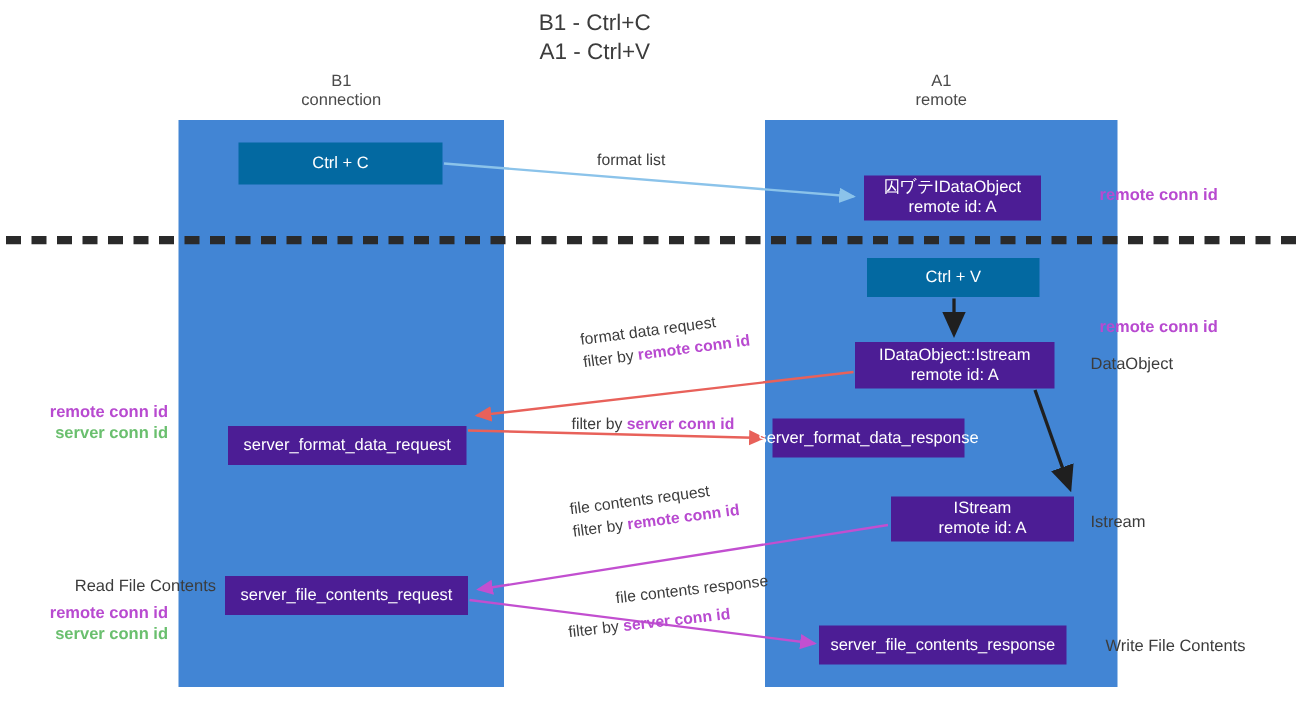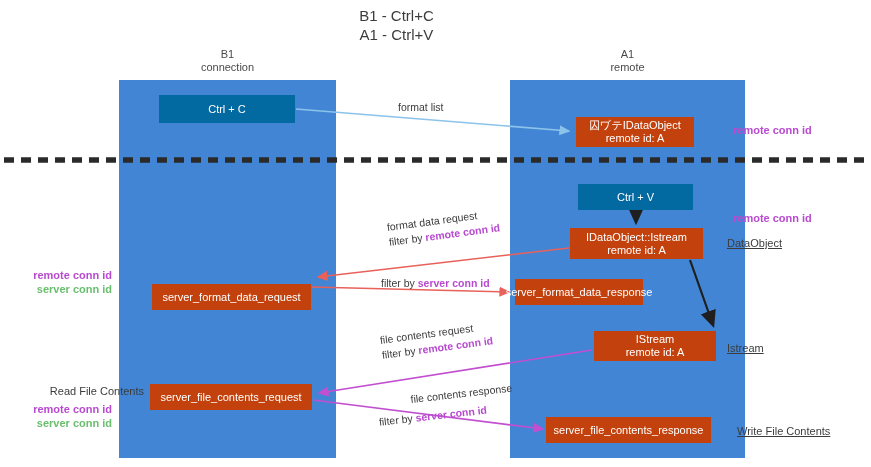--- a/index.html
+++ b/index.html
@@ -29,37 +29,36 @@
   #head-b1{left:119px;top:48px;width:217px;}
   #head-a1{left:510px;top:48px;width:235px;}
 
   
   .node{
     position:absolute;box-sizing:border-box;
     display:flex;flex-direction:column;align-items:center;justify-content:center;
     color:#ffffff;font-size:11px;line-height:13px;text-align:center;
   }
   .node.green{background:#0369a1;}
-  .node.orange{background:#c2410c;}
+  .node.orange{background:#4c1d95;}
 
   #n-ctrlc{left:159px;top:95px;width:136px;height:28px;}
   #n-idataobject{left:576px;top:117px;width:118px;height:30px;}
-  #n-ctrlv{left:578px;top:184px;width:115px;height:26px;}
+  #n-ctrlv{left:578px;top:172px;width:115px;height:26px;}
   #n-getdata{left:570px;top:228px;width:133px;height:31px;}
   #n-fmt-req{left:152px;top:268px;width:159px;height:26px;margin-top:16px;}
   #n-fmt-resp{left:515px;top:279px;width:128px;height:26px;}
   #n-istream{left:594px;top:331px;width:122px;height:30px;}
   #n-file-req{left:150px;top:384px;width:162px;height:26px;}
   #n-file-resp{left:546px;top:417px;width:165px;height:26px;}
 
   
   .side-label{
     position:absolute;font-size:11px;color:#3c3c3c;line-height:14px;
     white-space:nowrap;
-    text-decoration:underline;
   }
   #lbl-dataobject{left:727px;top:236px;}
   #lbl-istream{left:727px;top:341px;}
   #lbl-writefile{left:737px;top:424px;}
 
   
   .left-label{
     position:absolute;font-size:11px;line-height:14px;text-align:right;
     white-space:nowrap;
   }

